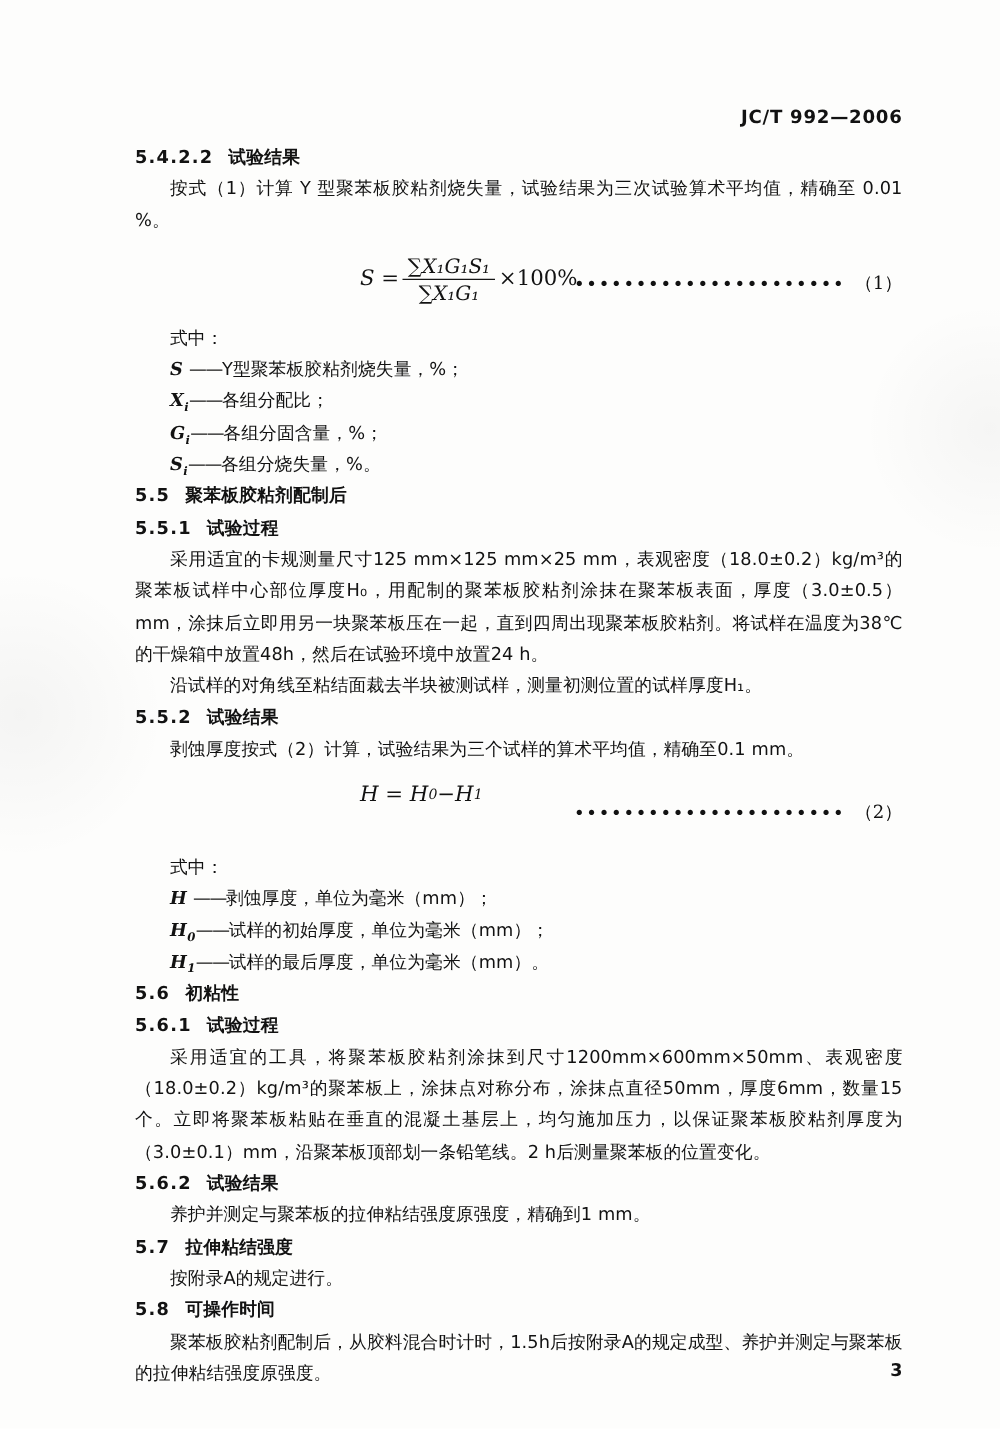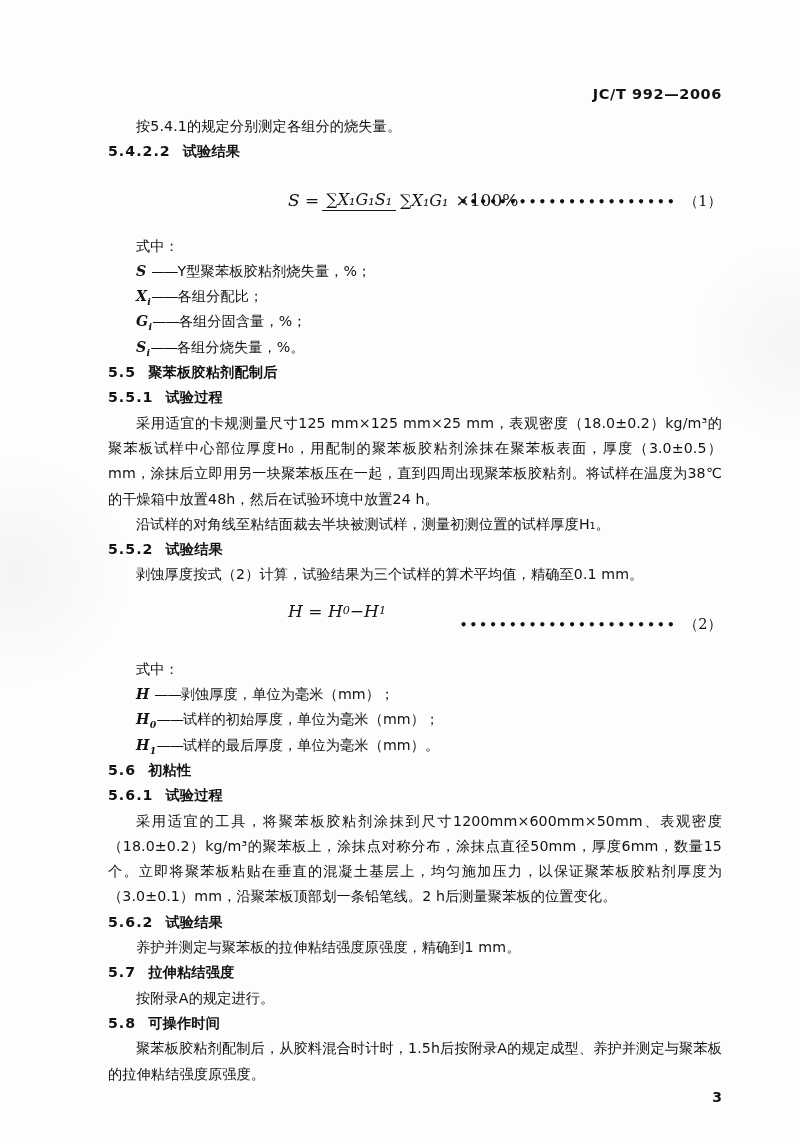--- a/index.html
+++ b/index.html
@@ -95,24 +95,24 @@
     top: 4px;
     font-family: "DejaVu Serif", "Liberation Serif", serif;
     font-size: 17px;
     font-style: italic;
     display: flex;
     align-items: center;
     white-space: nowrap;
   }
   .frac {
     display: inline-flex;
-    flex-direction: row;
+    flex-direction: column;
     align-items: center;
     vertical-align: middle;
-    margin: 12px 3px;
+    margin: 0 3px;
   }
   .frac .num-part {
     padding: 0 4px 1px 4px;
     border-bottom: 1.3px solid #151515;
     font-size: 16px;
   }
   .frac .den-part {
     padding: 1px 4px 0 4px;
     font-size: 16px;
   }
@@ -147,26 +147,26 @@
 <body>
 
 <div class="page">
 
   <div class="header">
     <span>JC/T 992—2006</span>
   </div>
 
   <div class="body-block">
 
-    <p class="indent">按5.4.1的规定分别测定各组分的烧失量。</p>
 
     <p class="heading">
       <span class="num">5.4.2.2</span><span class="gap"></span><span>试验结果</span>
     </p>
 
+    <p class="indent">按式（1）计算 Y 型聚苯板胶粘剂烧失量，试验结果为三次试验算术平均值，精确至 0.01 %。</p>
 
     <div class="spacer-sm"></div>
 
     <div class="formula-row">
       <div class="formula">
         <span>S =</span>
         <span class="frac">
           <span class="num-part">∑X₁G₁S₁</span>
           <span class="den-part">∑X₁G₁</span>
         </span>

